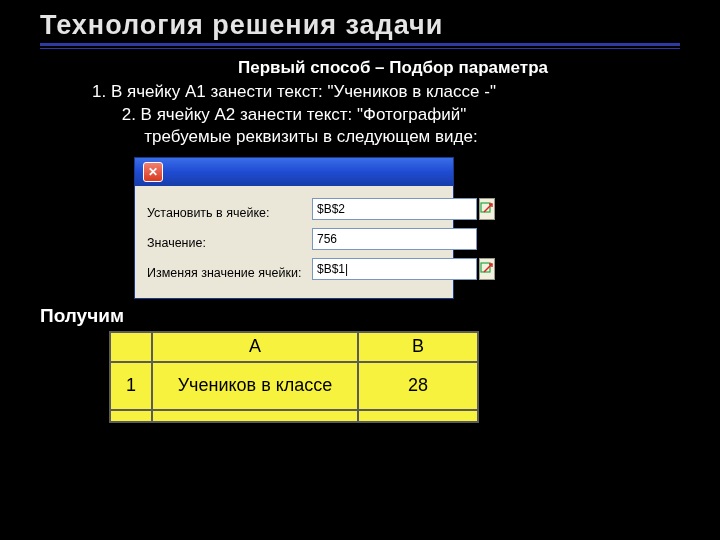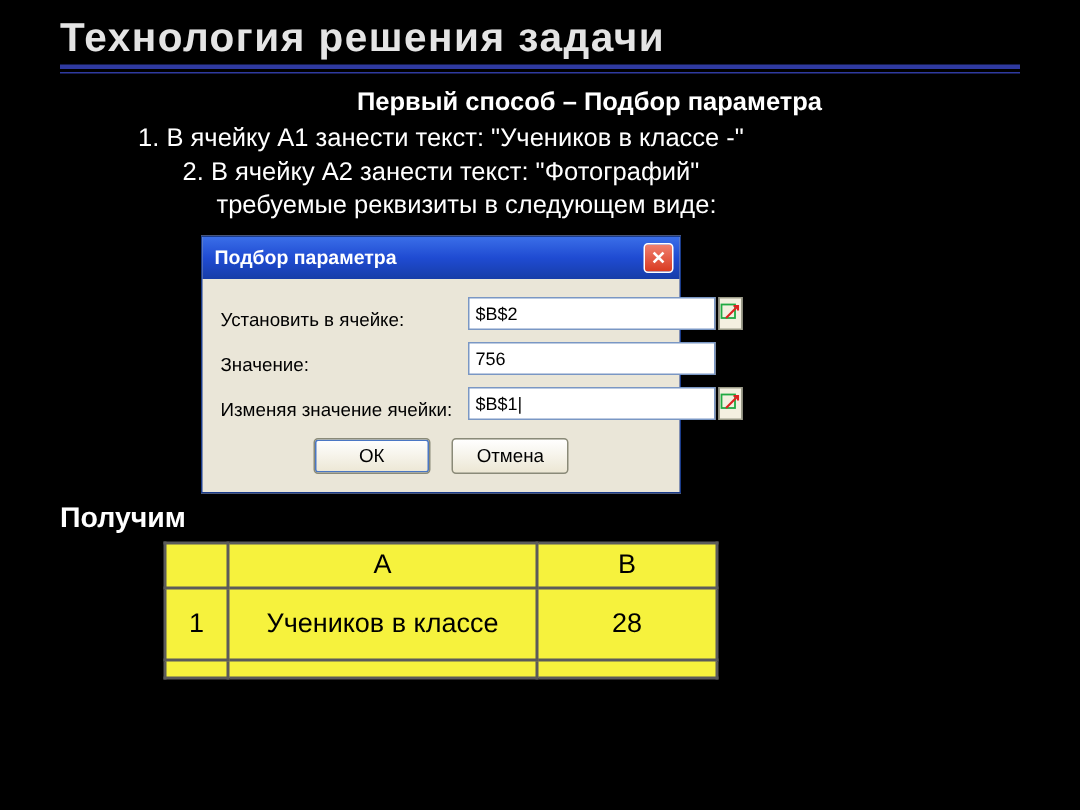--- a/index.html
+++ b/index.html
@@ -45,21 +45,20 @@
 
   <div class="body">
     <div class="subtitle">Первый способ – Подбор параметра</div>
     <div class="item">1.   В ячейку А1 занести текст: "Учеников в классе -"</div>
     <div class="item">2.   В ячейку А2 занести текст: "Фотографий"</div>
     <div class="item indent">требуемые реквизиты в следующем виде:</div>
   </div>
 
   <div class="dlg-wrap">
     <div class="dlg-title">
-      <span>Подбор параметра</span>
       <div class="close-btn">
         <span>✕</span>
       </div>
     </div>
     <div class="dlg-body">
       <div class="row">
         <div class="lbl">Установить в ячейке:</div>
         <input class="txt" value="$B$2" style="">
         <div class="ref-btn">
           <svg viewBox="0 0 14 14">
@@ -77,24 +76,20 @@
         <div class="lbl">Изменяя значение ячейки:</div>
         <input class="txt" value="$B$1|" style="">
         <div class="ref-btn">
           <svg viewBox="0 0 14 14">
               <rect x="1" y="1" width="9" height="9" fill="none" stroke="#2a4" stroke-width="1.2"></rect>
               <path d="M4 10 L12 2" stroke="#d22" stroke-width="1.4"></path>
               <path d="M9 2 L12 2 L12 5" fill="none" stroke="#d22" stroke-width="1.4"></path>
             </svg>
         </div>
       </div>
-      <div class="dlg-btns">
-        <div class="dlg-btn ok">ОК</div>
-        <div class="dlg-btn">Отмена</div>
-      </div>
     </div>
   </div>
 
   <div class="result-lbl">Получим</div>
 
   <table class="tbl">
     <tbody>
         <tr class="hdr">
       <td class="c0"></td>
       <td class="c1">A</td>

